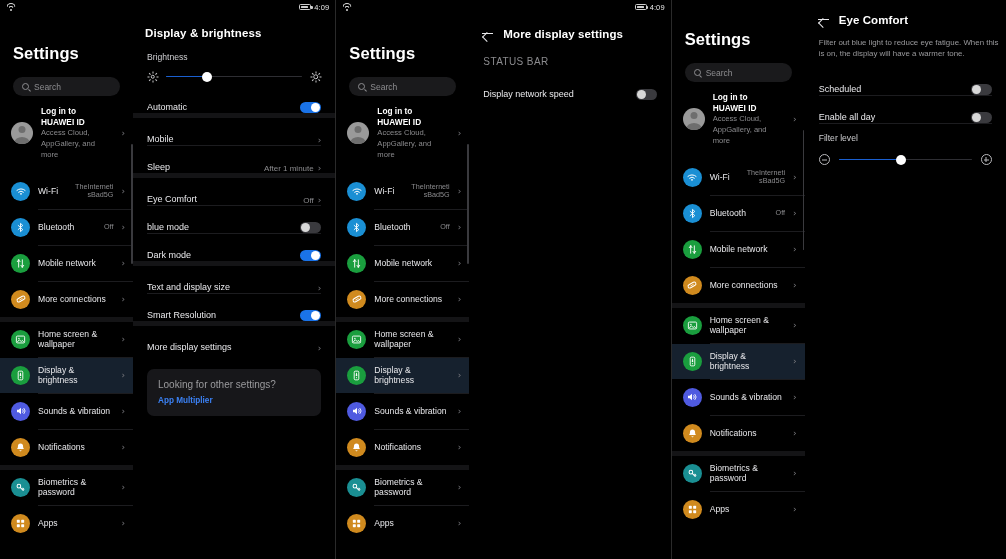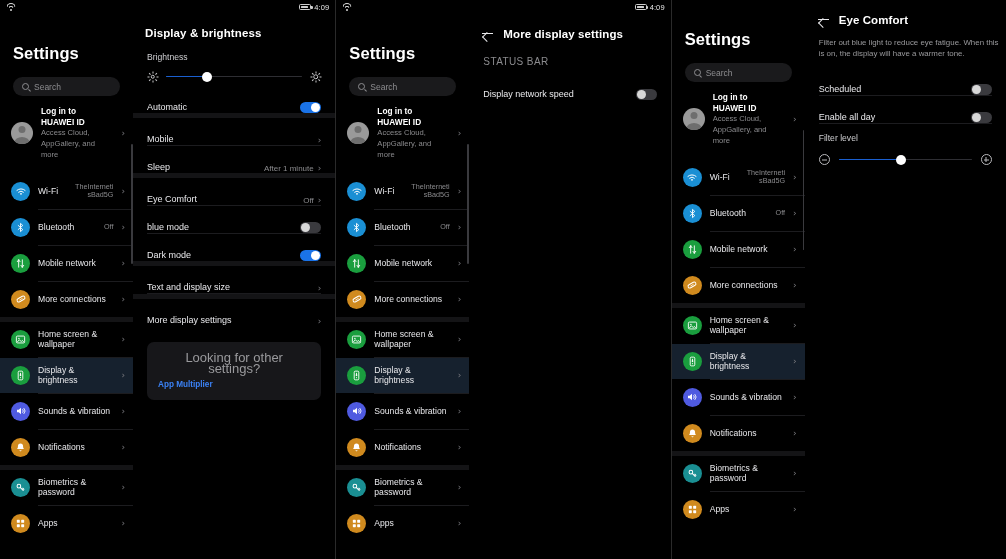--- a/index.html
+++ b/index.html
@@ -225,21 +225,21 @@
   .circ-btn::before{ content:""; position:absolute; left:2px; right:2px; top:50%; height:1px;
     background:#b9b9bc; transform:translateY(-50%); }
   .circ-btn.plus::after{ content:""; position:absolute; top:2px; bottom:2px; left:50%; width:1px;
     background:#b9b9bc; transform:translateX(-50%); }
 
   
   .card {
     margin:16px 14px 0 14px; background:#17171a; border-radius:7px;
     padding:10px 11px 11px 11px;
   }
-  .card-q { font-size:13px; color:#9a9a9d; line-height:11px;text-align:center; }
+  .card-q { font-size:10px; color:#9a9a9d; line-height:11px; }
   .card-link { font-size:8.2px; color:#3b82f6; margin-top:6px; font-weight:bold; }
 </style>
 </head>
 <body>
 
 <div class="panel">
   <div class="statusbar">
     <div class="sb-left">
       <span class="wifi-glyph">
           <i></i>
@@ -488,20 +488,26 @@
         <span class="toggle on">
             <span class="knob"></span>
           </span>
       </div>
       <div class="block-gap"></div>
       <div class="row">
         <span class="row-label">Text and display size</span>
         <span class="chev">›</span>
       </div>
       <div class="row-sep"></div>
+      <div class="row">
+        <span class="row-label">Smart Resolution</span>
+        <span class="toggle on">
+            <span class="knob"></span>
+          </span>
+      </div>
       <div class="block-gap"></div>
       <div class="row">
         <span class="row-label">More display settings</span>
         <span class="chev">›</span>
       </div>
       <div class="card">
         <div class="card-q">Looking for other settings?</div>
         <div class="card-link">App Multiplier</div>
       </div>
     </div>

